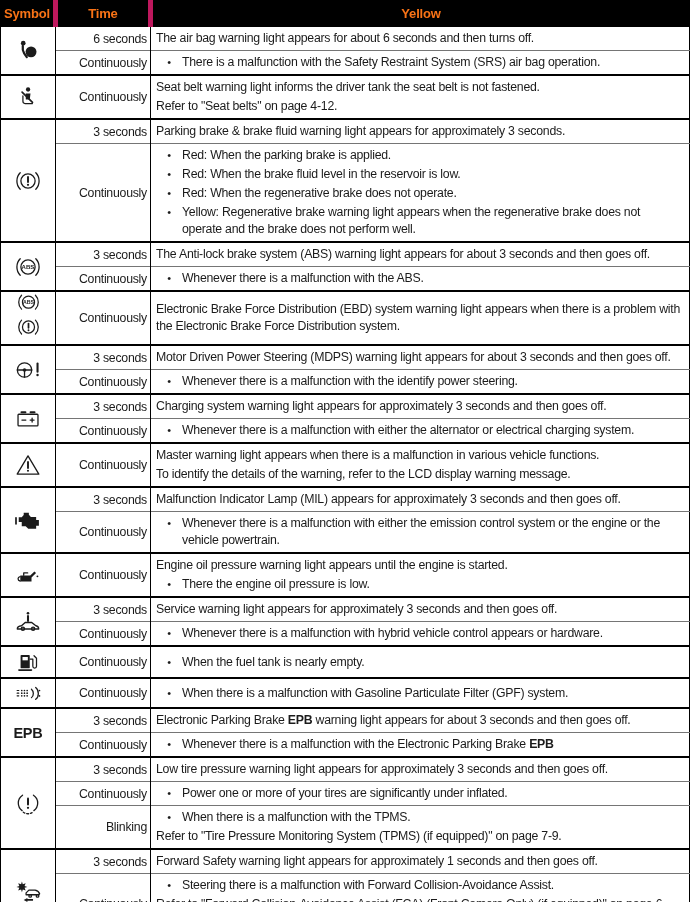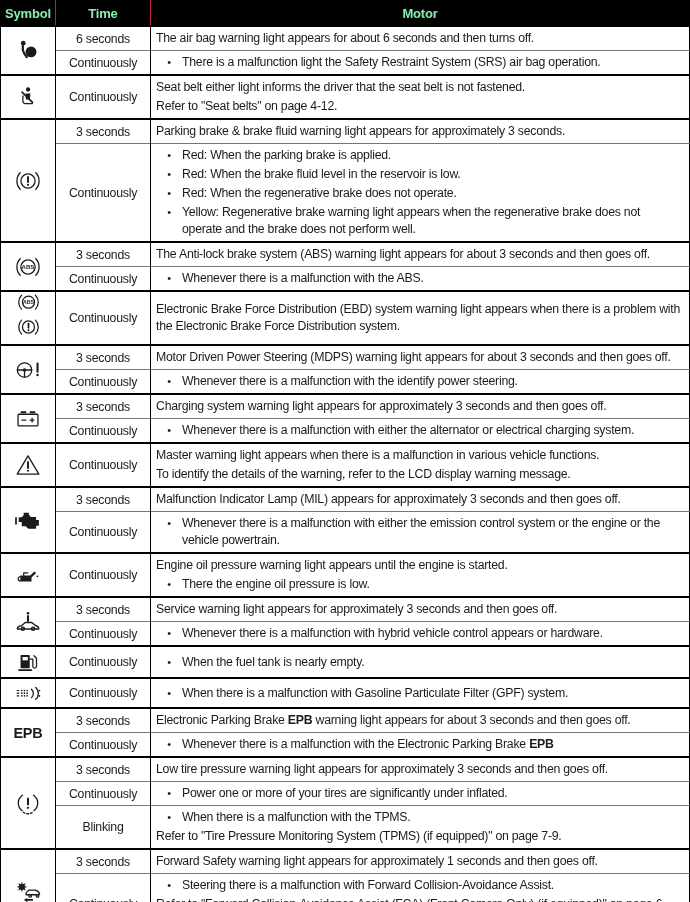--- a/index.html
+++ b/index.html
@@ -12,39 +12,39 @@
   table.wl{
     width:690px;
     table-layout:fixed;
     border-collapse:collapse;
     border:1.5px solid #000;
   }
   col.c-sym{width:55px;}
   col.c-time{width:95px;}
   thead th{
     background:#000;
-    color:#86efac;
+    color:#f97316;
     font-size:13px;
     font-weight:700;
     height:22px;
     padding:1px 2px;
     text-align:center;
     letter-spacing:-0.2px;
   }
-  thead th + th{border-left:1px solid #be185d;margin-top:12px;}
+  thead th + th{border-left:5px solid #be185d;margin-top:12px;}
   tbody tr{height:24px;}
   td{vertical-align:middle;}
   td.sym{
     border-right:1px solid #000;
     text-align:center;
     padding:2px;
   }
   td.time{
     border-right:1px solid #000;
-    text-align:center;
+    text-align:right;
     font-size:12.3px;
     letter-spacing:-0.25px;
     padding:2px 3px;
   }
   td.notes{
     padding:2px 8px 2px 5px;
     font-size:12.3px;
     letter-spacing:-0.25px;
     line-height:17px;
   }
@@ -73,21 +73,21 @@
 <table class="wl">
   <colgroup>
       <col class="c-sym">
       <col class="c-time">
       <col>
     </colgroup>
   <thead>
     <tr>
       <th>Symbol</th>
       <th>Time</th>
-      <th>Motor</th>
+      <th>Yellow</th>
     </tr>
   </thead>
   <tbody id="tbody">
       <tr class="grp-first">
         <td class="sym" rowspan="2"><span><svg width="26" height="26" viewBox="0 0 30 30">
               <g fill="none" stroke="#1b1b1b" stroke-width="1.5" stroke-linecap="round" stroke-linejoin="round">
                 <circle cx="9.5" cy="6" r="2.7" fill="#1b1b1b" stroke="none"></circle>
                 <path d="M9 9.2 c-.5 3.2 0 6 1.6 8.6 l3 4.2" stroke-width="2.6"></path>
                 <circle cx="18.5" cy="16" r="6.3" fill="#1b1b1b" stroke="none"></circle>
               </g>
@@ -97,37 +97,37 @@
           <div class="note-line">
             <span class="note-text">The air bag warning light appears for about 6 seconds and then turns off.</span>
           </div>
         </td>
       </tr>
       <tr class="sub">
         <td class="time">Continuously</td>
         <td class="notes">
           <div class="note-line">
             <span class="bullet">•</span>
-            <span class="note-text">There is a malfunction light the Safety Restraint System (SRS) air bag operation.</span>
+            <span class="note-text">There is a malfunction with the Safety Restraint System (SRS) air bag operation.</span>
           </div>
         </td>
       </tr>
       <tr class="grp-first">
         <td class="sym" rowspan="1"><span><svg width="25" height="25" viewBox="0 0 30 30">
               <g fill="none" stroke="#1b1b1b" stroke-width="1.5" stroke-linecap="round" stroke-linejoin="round">
                 <circle cx="14.5" cy="5.4" r="2.6" fill="#1b1b1b" stroke="none"></circle>
                 <path d="M11.6 10.3 h5.8 l-.9 7.2 h-4.7 z" fill="#1b1b1b" stroke="none"></path>
                 <path d="M8.3 13 v6.6 c0 1.6 1 2.6 2.6 2.6 h8.8"></path>
                 <path d="M7.3 8.6 L19.8 20.8" stroke-width="2"></path>
               </g>
             </svg></span></td>
         <td class="time">Continuously</td>
         <td class="notes">
           <div class="note-line">
-            <span class="note-text">Seat belt either light informs the driver that the seat belt is not fastened.</span>
+            <span class="note-text">Seat belt warning light informs the driver tank the seat belt is not fastened.</span>
           </div>
           <div class="note-line">
             <span class="note-text">Refer to "Seat belts" on page 4-12.</span>
           </div>
         </td>
       </tr>
       <tr class="grp-first">
         <td class="sym" rowspan="2"><span><svg width="26" height="26" viewBox="0 0 30 30">
               <g fill="none" stroke="#1b1b1b" stroke-width="1.5" stroke-linecap="round" stroke-linejoin="round">
                 <path d="M6 5.5 C3.5 8 2.2 11.3 2.2 15 c0 3.7 1.3 7 3.8 9.5"></path>

